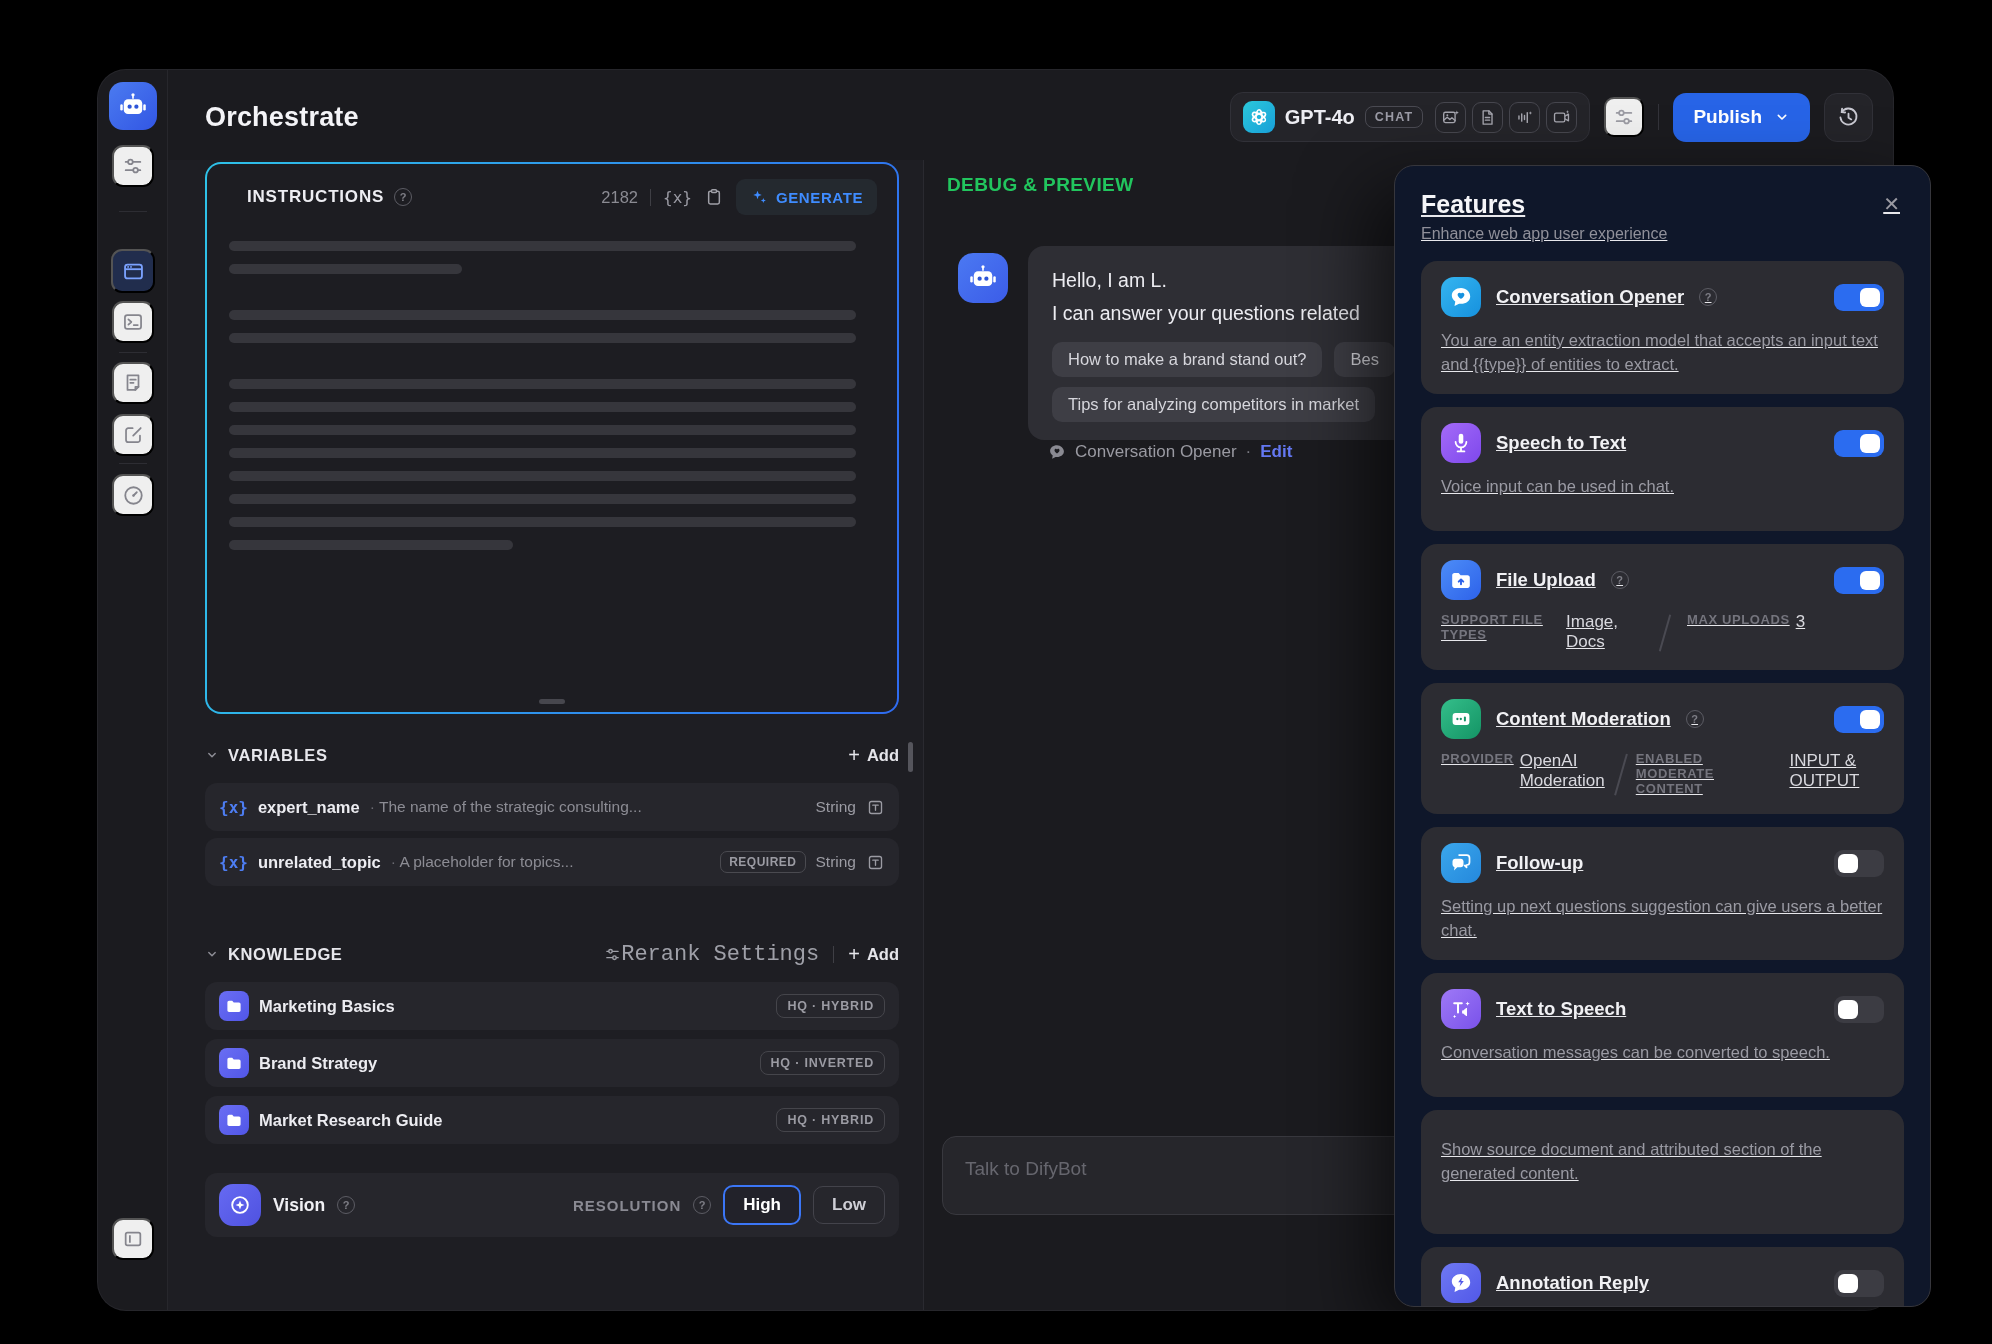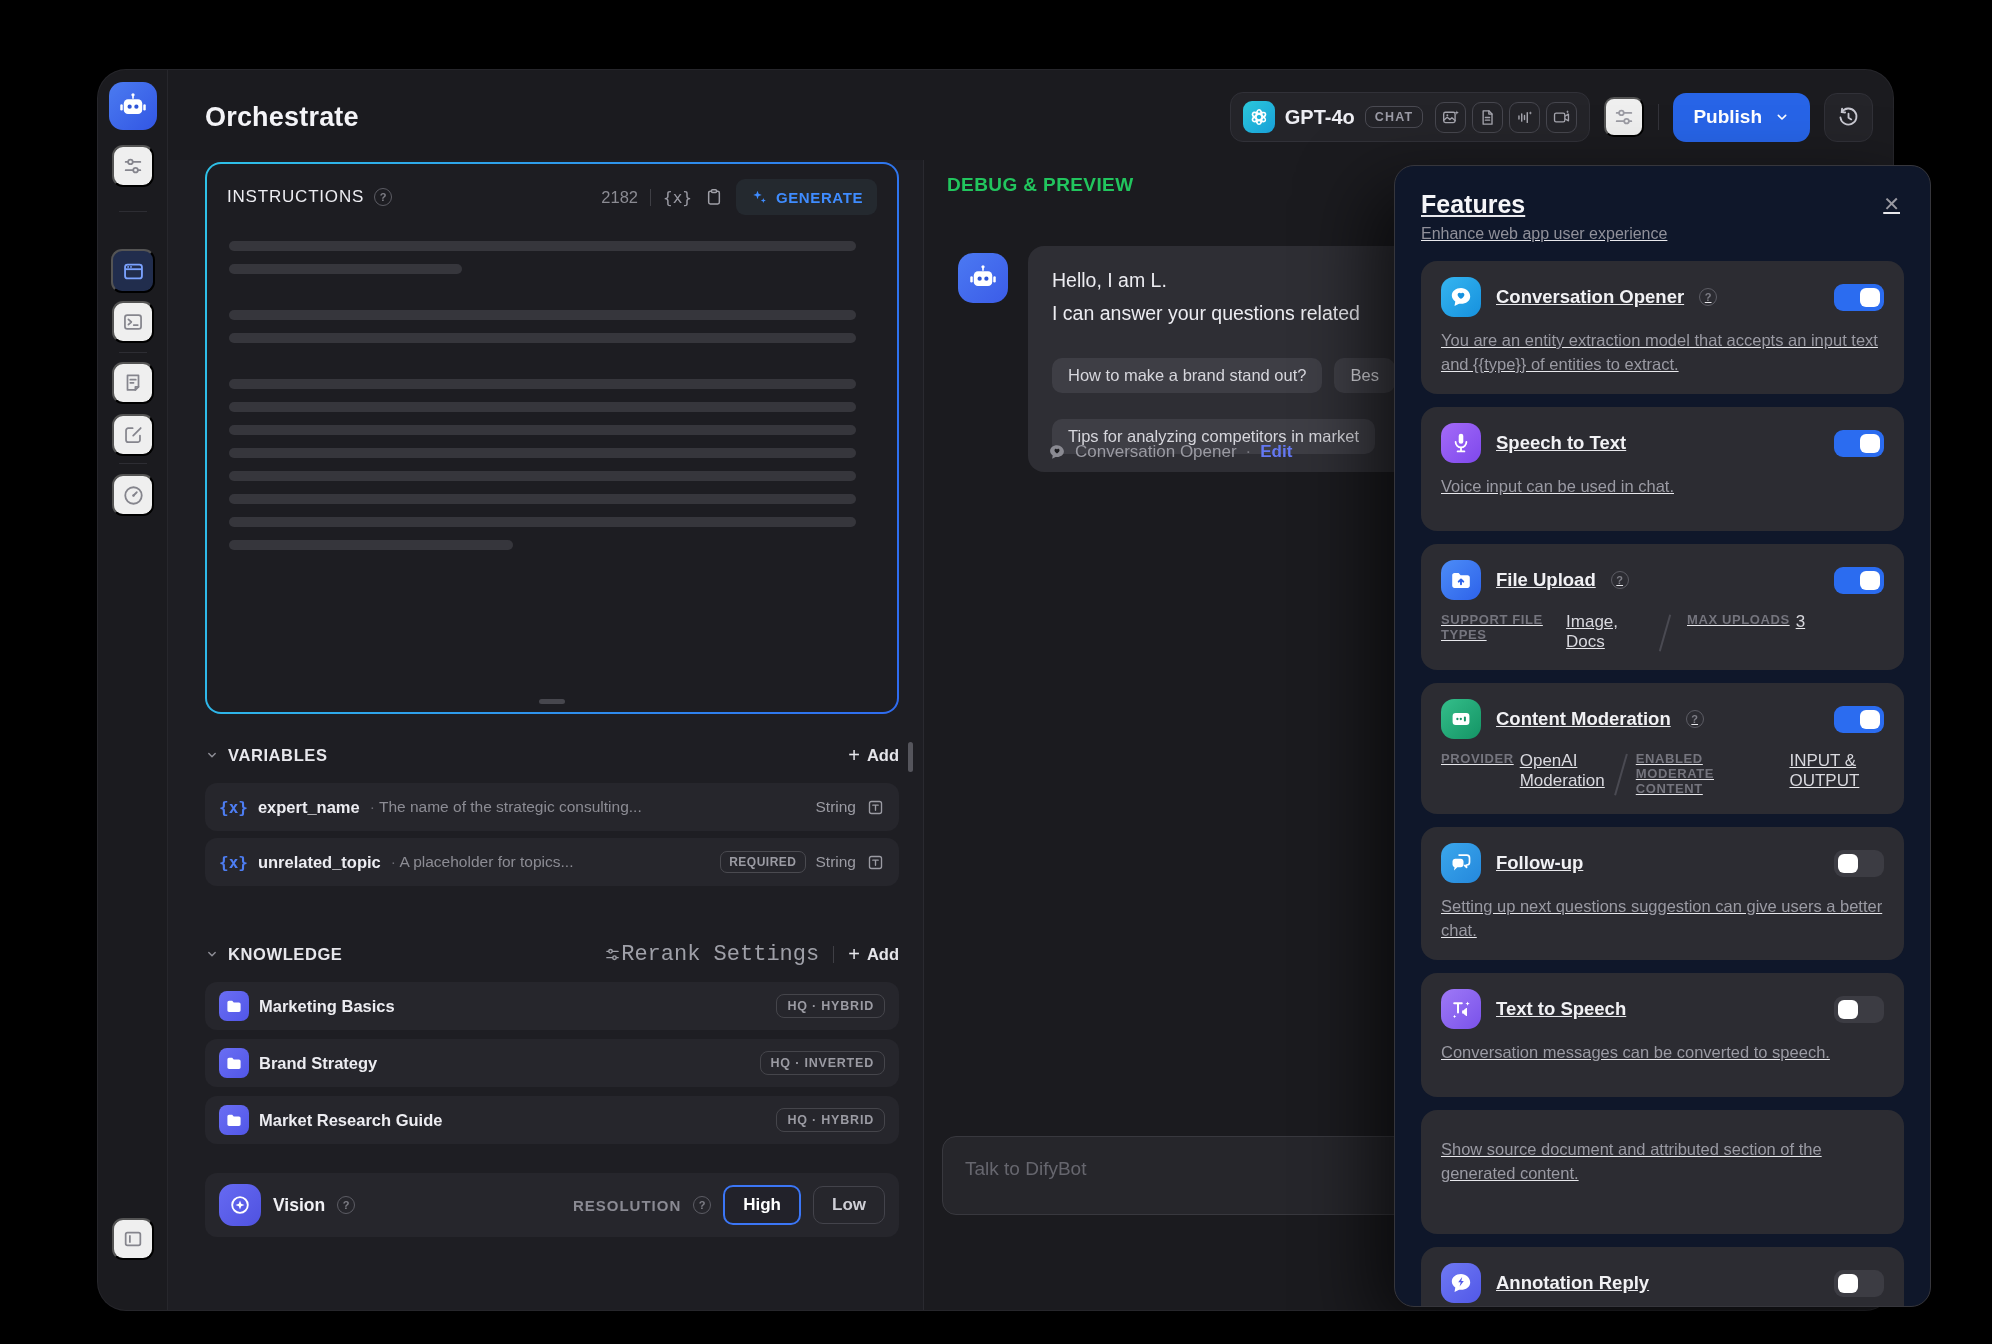--- a/index.html
+++ b/index.html
@@ -30,21 +30,21 @@
   .caps { display:flex; gap:6px; margin-left:2px; }
   .hdr-iconbtn { width:40px; height:40px; border-radius:10px; display:flex; align-items:center; justify-content:center; color:#9b9ba3; }
   .hdr-sep { width:1px; height:26px; background:#33333a; }
   .publish-btn { height:49px; padding:0 20px; background:#2764e7; border:none; border-radius:13px; font-size:19px; font-weight:600; color:#fff; display:flex; align-items:center; gap:12px; font-family:inherit; }
   .hist-btn { width:49px; height:49px; border-radius:13px; background:#242429; border:1px solid #313138; color:#c9c9d2; display:flex; align-items:center; justify-content:center; }
 
   
   .editor { position:absolute; left:70px; top:90px; bottom:0; width:756px; background:#1e1e23; border-right:1px solid #2a2a30; }
   .ins { position:absolute; left:37px; top:2px; width:694px; height:552px; border-radius:16px; border:2px solid transparent; background:linear-gradient(#1d1d22,#1d1d22) padding-box, linear-gradient(100deg,#2ec2e8,#2f6bf0) border-box; }
   .ins-head { display:flex; align-items:center; padding:15px 20px 0 20px; gap:10px; }
-  .ins-title { font-size:17px; font-weight:400; letter-spacing:.8px; color:#ededf2; }
+  .ins-title { font-size:17px; font-weight:700; letter-spacing:.8px; color:#ededf2;margin-left:20px; }
   .help { width:18px; height:18px; border:1.5px solid #5c5c64; border-radius:50%; display:inline-flex; align-items:center; justify-content:center; font-size:11px; font-weight:700; color:#7e7e86; }
   .help::before { content:"?"; }
   .ins-right { margin-left:auto; display:flex; align-items:center; gap:12px; }
   .char-count { font-size:16.5px; color:#8b8b93; }
   .vsep { width:1px; height:17px; background:#3f3f45; }
   .var-token { font-size:16px; color:#9a9aa3; font-family:"DejaVu Sans Mono",monospace; }
   .clip-ico { color:#a0a0a8; }
   .gen-btn { display:flex; align-items:center; gap:8px; background:#24292f; border:none; border-radius:9px; padding:9px 14px; color:#3f8cff; font-weight:700; font-size:15px; letter-spacing:.6px; font-family:inherit; }
   .skel-wrap { padding:26px 22px 0; }
   .skel { height:10px; border-radius:5px; background:#36363c; margin-bottom:13px; }
@@ -79,21 +79,21 @@
   .res-btn.sel { background:#22222a; border:2px solid #3b76f6; color:#fff; }
   .scrollbar { position:absolute; left:740px; top:582px; width:5px; height:30px; border-radius:3px; background:#55555c; }
 
   
   .debug { position:absolute; left:826px; top:90px; right:0; bottom:0; background:#1b1b1f; }
   .debug-title { position:absolute; left:23px; top:14px; font-size:19px; font-weight:700; letter-spacing:.4px; color:#22c55e; }
   .avatar { position:absolute; left:34px; top:93px; width:50px; height:50px; border-radius:15px; background:linear-gradient(135deg,#4b79f2,#3b5ce8); display:flex; align-items:center; justify-content:center; color:#2e55d8; }
   .bubble { position:absolute; left:104px; top:86px; width:470px; min-height:179px; background:#2e2e34; border-radius:16px; padding:18px 24px 18px; }
   .bubble-line { font-size:19.5px; line-height:33px; color:#ececf1; white-space:nowrap; }
   .chip-row { display:flex; gap:12px; margin-top:12px; }
-  .chip { background:#3e3e45; border-radius:10px; padding:8px 16px; font-size:16.5px; color:#d6d6dc; white-space:nowrap; border:none; font-family:inherit;margin-top:16px; }
+  .chip { background:#3e3e45; border-radius:10px; padding:8px 16px; font-size:16.5px; color:#d6d6dc; white-space:nowrap; border:none; font-family:inherit; }
   .opener-row { position:absolute; left:124px; top:282px; display:flex; align-items:center; gap:9px; }
   .opener-ico { color:#8a8a92; --cut:#1b1b1f; }
   .opener-label { font-size:17px; color:#9a9aa2; }
   .sep-dot::before { content:"·"; color:#7a7a82; font-size:17px; }
   .edit-link { font-size:17px; font-weight:600; color:#6478f2; background:none; border:none; font-family:inherit; }
   .chat-input { position:absolute; left:18px; top:976px; width:560px; height:79px; background:#26262b; border:1px solid #38383e; border-radius:14px; }
   .chat-input input { width:100%; height:100%; background:transparent; border:none; outline:none; color:#e8e8ec; font-size:19px; padding:0 22px 14px; font-family:inherit; }
   .chat-input input::placeholder { color:#66666e; }
   .fbar { position:absolute; left:26px; top:1062px; width:540px; height:44px; background:#2d2d5f; border-radius:10px; display:flex; align-items:center; padding:0 12px; gap:8px; }
   .mini-tile { width:26px; height:26px; border-radius:7px; display:flex; align-items:center; justify-content:center; color:#fff; }

